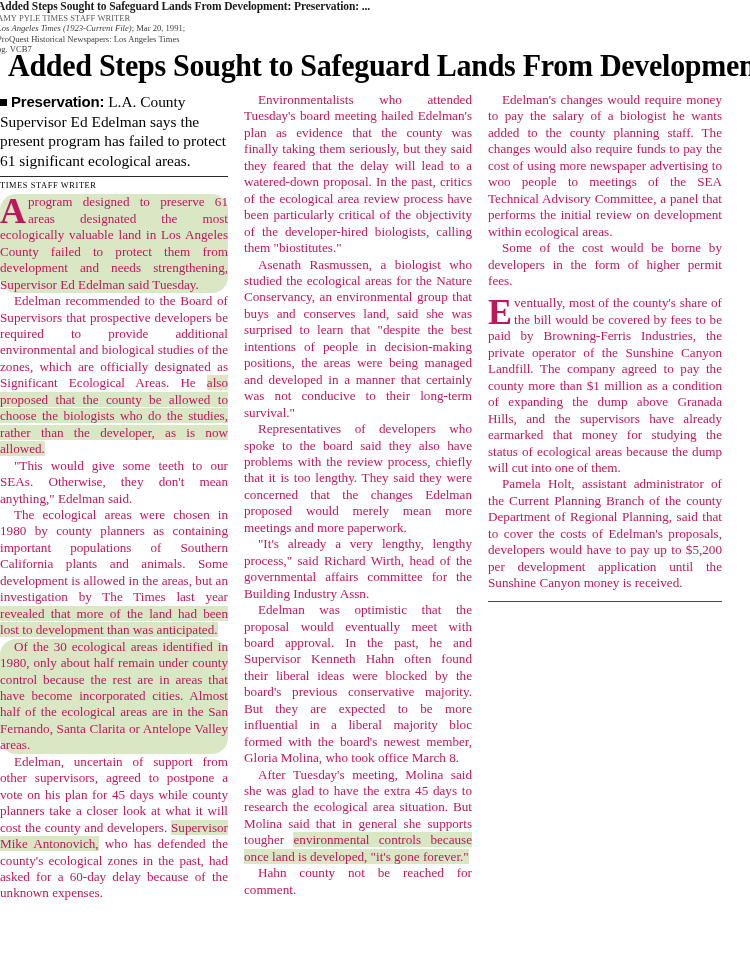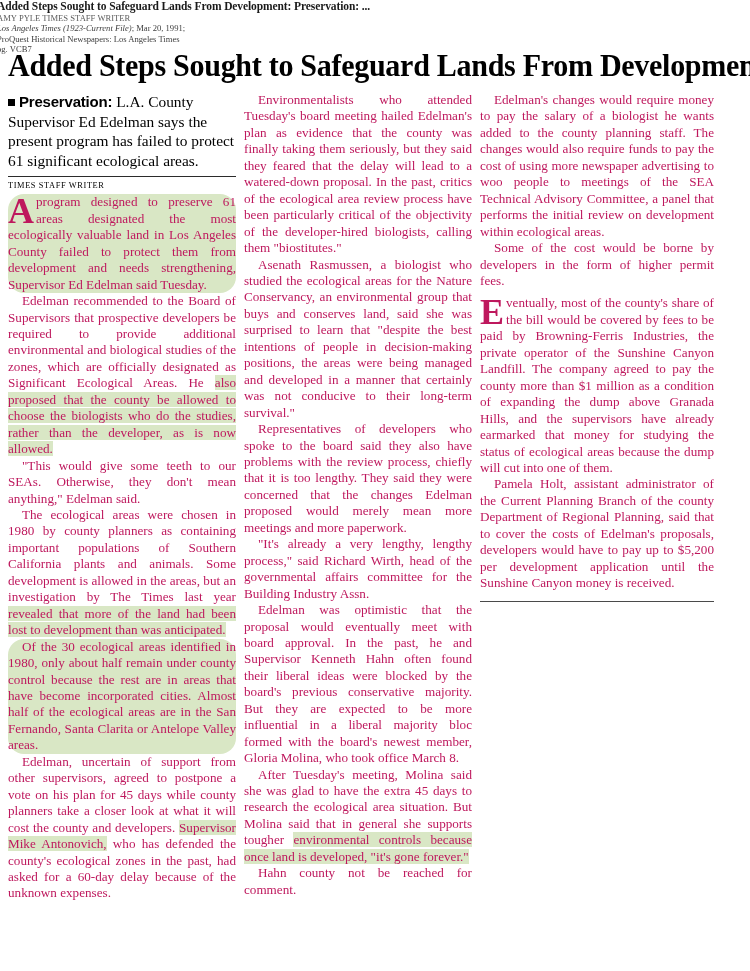--- a/index.html
+++ b/index.html
@@ -82,26 +82,26 @@
     letter-spacing: -0.3px;
     transform: scaleX(0.985);
     transform-origin: left center;
     color: #000000;
     white-space: nowrap;
   }
 
   
   .columns {
     position: absolute;
-    left: 8px;
+    left: 0;
     top: 92px;
     width: 736px;
     height: 876px;
     display: flex;
-    gap: 8px;
+    gap: 16px;
   }
   .col {
     width: 228px;
     flex: 0 0 228px;
     position: relative;
   }
   .col-3 { width: 234px; flex: 0 0 234px; }
 
   
   .deck {

